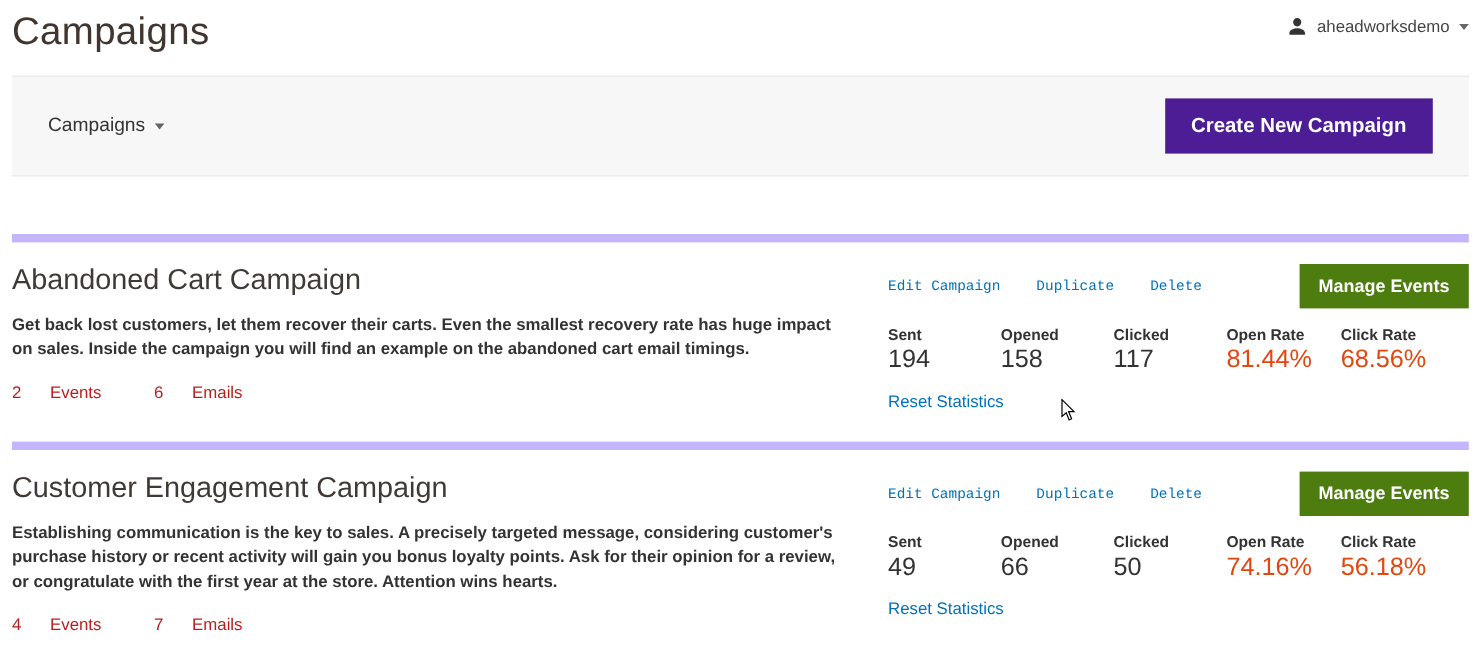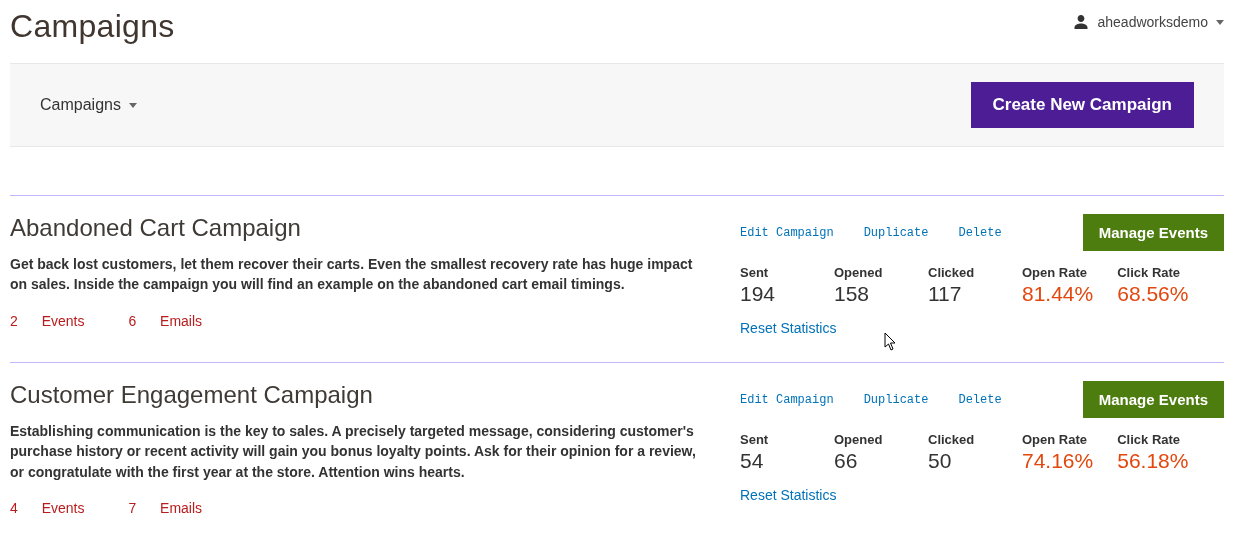--- a/index.html
+++ b/index.html
@@ -65,21 +65,21 @@
   .create-btn {
     background: #4c1d95;
     color: #fff;
     border: none;
     font-size: 17px;
     font-weight: 600;
     padding: 13px 22px;
     cursor: pointer;
   }
   .campaign {
-    border-top: 1px solid #c4b5fd;
+    border-top: 7px solid #c4b5fd;
     padding: 18px 0 26px 0;
     display: flex;
     align-items: flex-start;
     gap: 30px;
   }
   .camp-left {
     flex: 0 0 700px;
   }
   .camp-title {
     font-size: 24px;
@@ -240,21 +240,21 @@
     <div class="camp-right">
       <div class="camp-actions">
         <span class="link">Edit Campaign</span>
         <span class="link">Duplicate</span>
         <span class="link">Delete</span>
         <button class="manage-btn">Manage Events</button>
       </div>
       <div class="camp-stats">
         <div class="stat">
             <div class="stat-label">Sent</div>
-            <div class="stat-value">54</div>
+            <div class="stat-value">49</div>
           </div>
         <div class="stat">
             <div class="stat-label">Opened</div>
             <div class="stat-value">66</div>
           </div>
         <div class="stat">
             <div class="stat-label">Clicked</div>
             <div class="stat-value">50</div>
           </div>
         <div class="stat">

